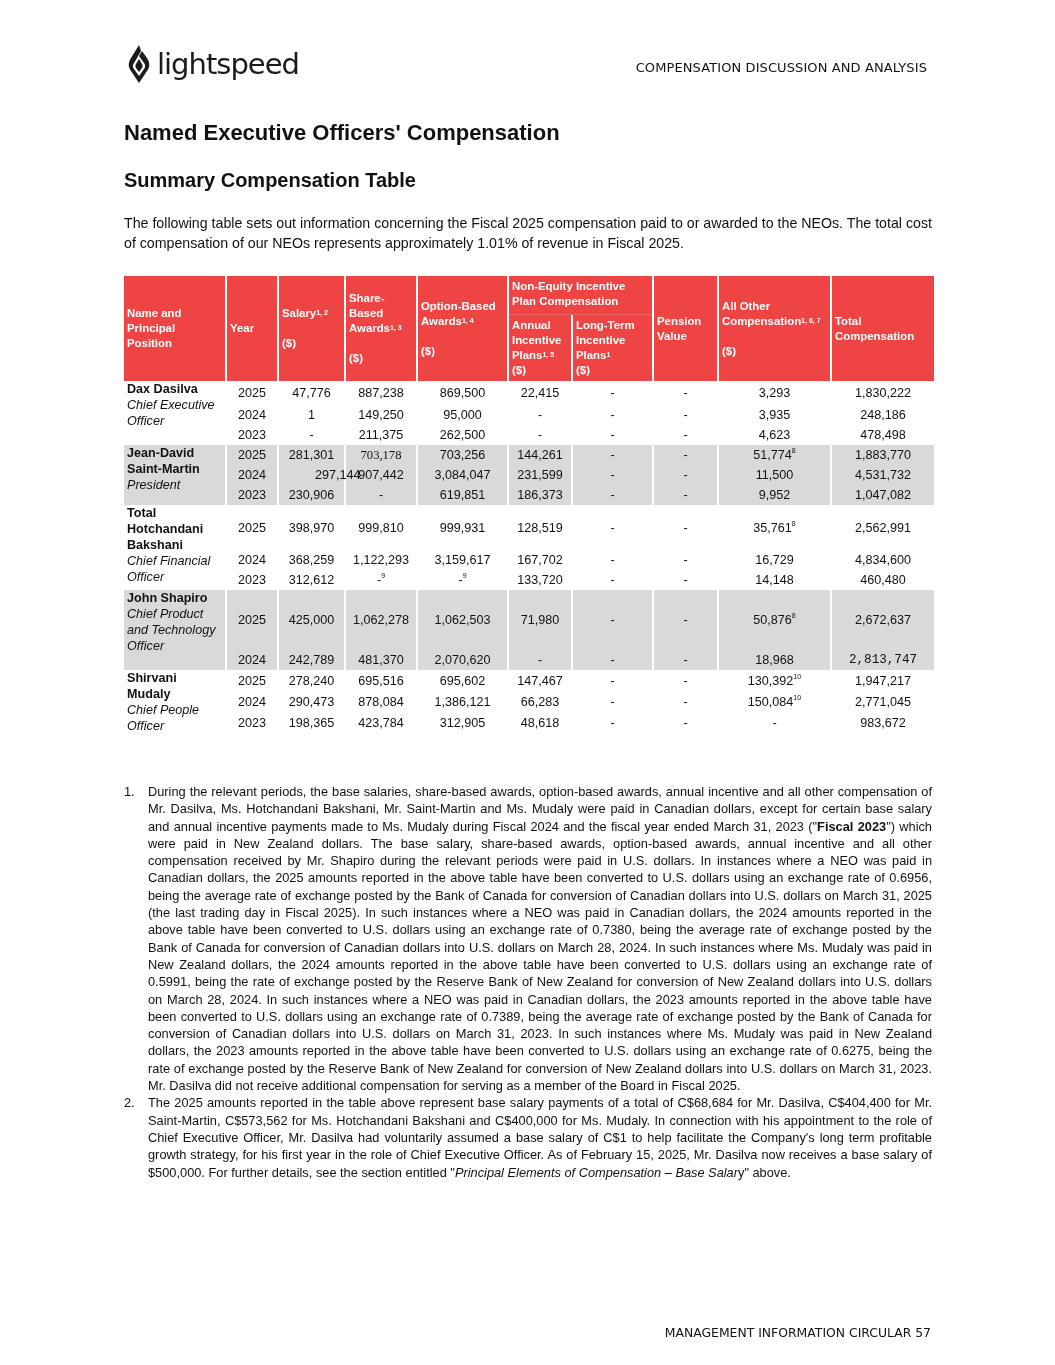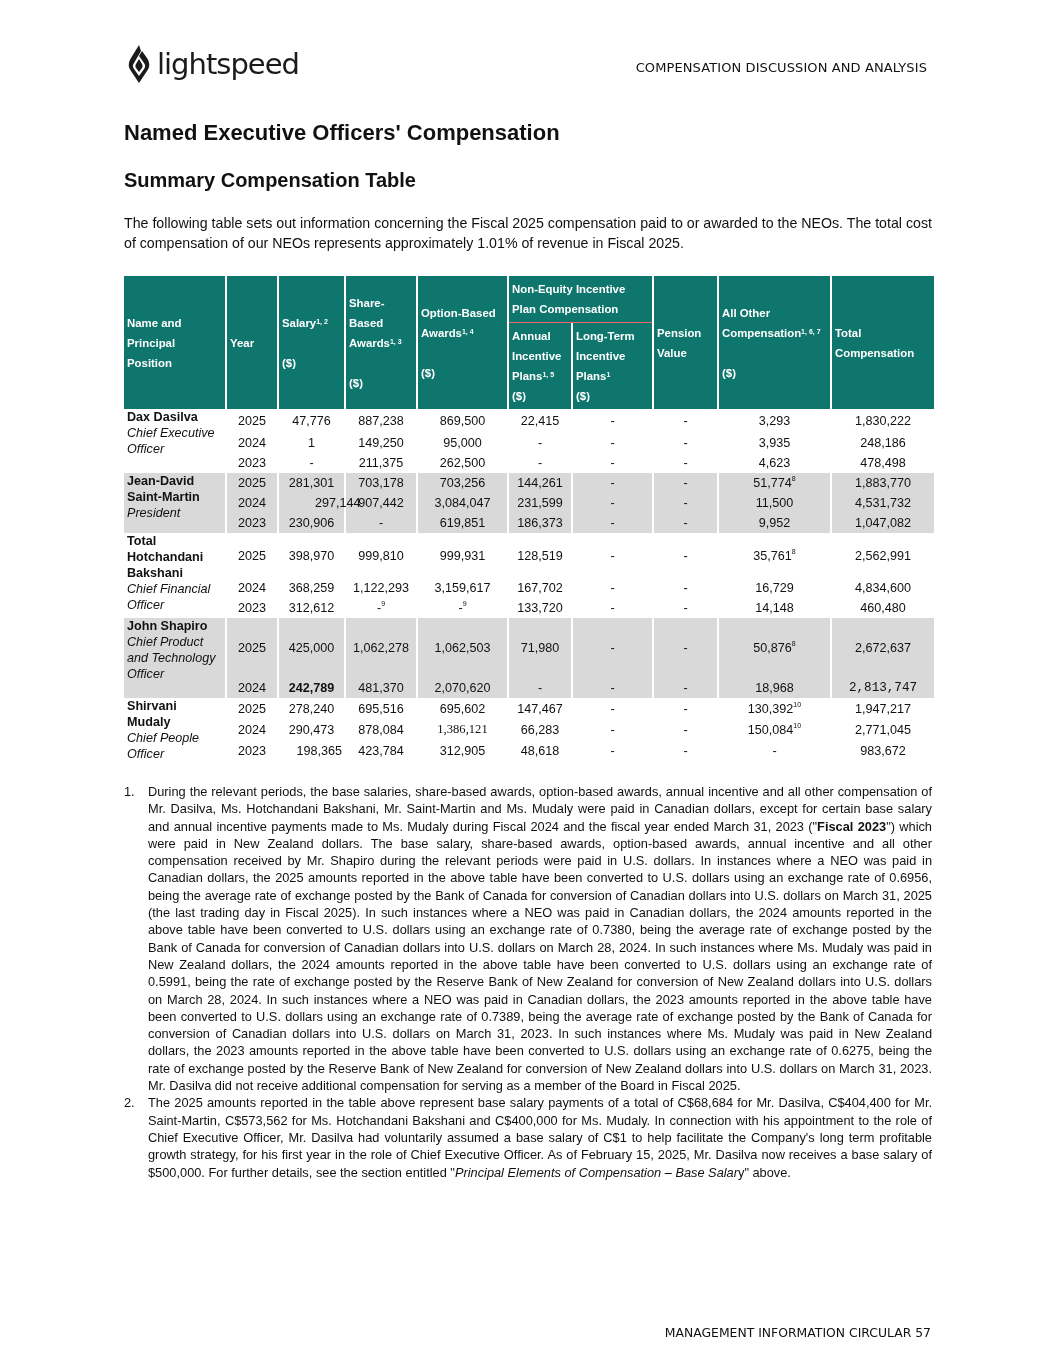--- a/index.html
+++ b/index.html
@@ -6,21 +6,21 @@
   body { width:1055px; height:1365px; position:relative; font-family:"Liberation Sans", sans-serif; color:#111; overflow:hidden; }
   .logo { position:absolute; left:127px; top:44px; display:flex; align-items:center; gap:4px; }
   .logo svg { display:block; }
   .logo-text { font-family:"DejaVu Sans", sans-serif; font-size:29px; font-weight:500; letter-spacing:-1px; color:#1b1b1b; line-height:1; }
   .section-label { position:absolute; right:128px; top:60px; font-family:"DejaVu Sans", sans-serif; font-size:13px; color:#111; letter-spacing:0.1px; }
   h1 { position:absolute; left:124px; top:120px; margin:0; font-size:22px; font-weight:bold; }
   h2 { position:absolute; left:124px; top:169px; margin:0; font-size:20px; font-weight:bold; }
   .intro { position:absolute; left:124px; top:213px; width:808px; font-size:14.2px; line-height:20px; text-align:justify; margin:0; }
 
   table.comp { position:absolute; left:124px; top:276px; width:806px; border-collapse:separate; border-spacing:2px 0; font-size:12.6px; table-layout:fixed; margin-left:-2px; }
-  table.comp th { background:#0f766e; color:#fff; font-weight:bold; text-align:left; vertical-align:middle; padding:3px 3px; font-size:11.4px; line-height:20px; }
+  table.comp th { background:#ef4444; color:#fff; font-weight:bold; text-align:left; vertical-align:middle; padding:3px 3px; font-size:11.4px; line-height:15px; }
   table.comp th.sub-top { height:32px; vertical-align:top; border-bottom:1px solid #e66; }
   table.comp th sup, table.comp td sup { font-size:7px; vertical-align:top; position:relative; top:-1px; }
   table.comp td { text-align:center; padding:0 2px; height:20px; vertical-align:middle; }
   table.comp td.name { text-align:left; padding-left:3px; font-size:12.6px; line-height:16px; vertical-align:top; }
   .nm { font-weight:bold; display:block; }
   .pos { font-style:italic; display:block; }
   tr.shade td { background:#d9d9d9; }
 
   .notes { position:absolute; left:124px; top:783px; width:808px; font-size:12.8px; line-height:17.3px; margin:0; padding:0; list-style:none; }
   .notes li { position:relative; padding-left:24px; text-align:justify; }
@@ -113,21 +113,21 @@
         <td style="height: 20px;"><span>4,623</span></td>
         <td style="height: 20px;"><span>478,498</span></td>
       </tr>
       <tr class="shade">
         <td class="name" rowspan="3">
           <span class="nm">Jean-David Saint-Martin</span>
           <span class="pos">President</span>
         </td>
         <td style="height: 20px;"><span>2025</span></td>
         <td style="height: 20px;"><span>281,301</span></td>
-        <td style="height: 20px;"><span>703,178</span></td>
+        <td style="height: 20px; font-family: Liberation Serif, serif;"><span>703,178</span></td>
         <td style="height: 20px;"><span>703,256</span></td>
         <td style="height: 20px; margin-left: 28px;"><span>144,261</span></td>
         <td style="height: 20px;"><span>-</span></td>
         <td style="height: 20px;"><span>-</span></td>
         <td style="height: 20px;"><span>51,774</span><sup>8</sup></td>
         <td style="height: 20px;"><span>1,883,770</span></td>
       </tr>
       <tr class="shade">
         <td style="height: 20px;"><span>2024</span></td>
         <td style="height: 20px; padding-left: 36px;"><span>297,144</span></td>
@@ -197,21 +197,21 @@
         <td style="height: 60px;"><span>1,062,278</span></td>
         <td style="height: 60px;"><span>1,062,503</span></td>
         <td style="height: 60px;"><span>71,980</span></td>
         <td style="height: 60px;"><span>-</span></td>
         <td style="height: 60px;"><span>-</span></td>
         <td style="height: 60px;"><span>50,876</span><sup>8</sup></td>
         <td style="height: 60px;"><span>2,672,637</span></td>
       </tr>
       <tr class="shade">
         <td style="height: 20px;"><span>2024</span></td>
-        <td style="height: 20px; font-weight: bold;"><span>242,789</span></td>
+        <td style="height: 20px;"><span>242,789</span></td>
         <td style="height: 20px;"><span>481,370</span></td>
         <td style="height: 20px;"><span>2,070,620</span></td>
         <td style="height: 20px;"><span>-</span></td>
         <td style="height: 20px;"><span>-</span></td>
         <td style="height: 20px;"><span>-</span></td>
         <td style="height: 20px;"><span>18,968</span></td>
         <td style="height: 20px; font-family: Liberation Mono, monospace;"><span>2,813,747</span></td>
       </tr>
       <tr>
         <td class="name" rowspan="3">
@@ -225,30 +225,30 @@
         <td style="height: 20px;"><span>147,467</span></td>
         <td style="height: 20px;"><span>-</span></td>
         <td style="height: 20px;"><span>-</span></td>
         <td style="height: 20px;"><span>130,392</span><sup>10</sup></td>
         <td style="height: 20px;"><span>1,947,217</span></td>
       </tr>
       <tr>
         <td style="height: 20px;"><span>2024</span></td>
         <td style="height: 20px;"><span>290,473</span></td>
         <td style="height: 20px;"><span>878,084</span></td>
-        <td style="height: 20px; font-family: Liberation Serif, serif;"><span>1,386,121</span></td>
+        <td style="height: 20px;"><span>1,386,121</span></td>
         <td style="height: 20px;"><span>66,283</span></td>
         <td style="height: 20px;"><span>-</span></td>
         <td style="height: 20px;"><span>-</span></td>
         <td style="height: 20px;"><span>150,084</span><sup>10</sup></td>
         <td style="height: 20px;"><span>2,771,045</span></td>
       </tr>
       <tr>
         <td style="height: 20px;"><span>2023</span></td>
-        <td style="height: 20px; text-align: right;"><span>198,365</span></td>
+        <td style="height: 20px;"><span>198,365</span></td>
         <td style="height: 20px;"><span>423,784</span></td>
         <td style="height: 20px;"><span>312,905</span></td>
         <td style="height: 20px;"><span>48,618</span></td>
         <td style="height: 20px;"><span>-</span></td>
         <td style="height: 20px;"><span>-</span></td>
         <td style="height: 20px;"><span>-</span></td>
         <td style="height: 20px;"><span>983,672</span></td>
       </tr>
     </tbody>
 </table>

